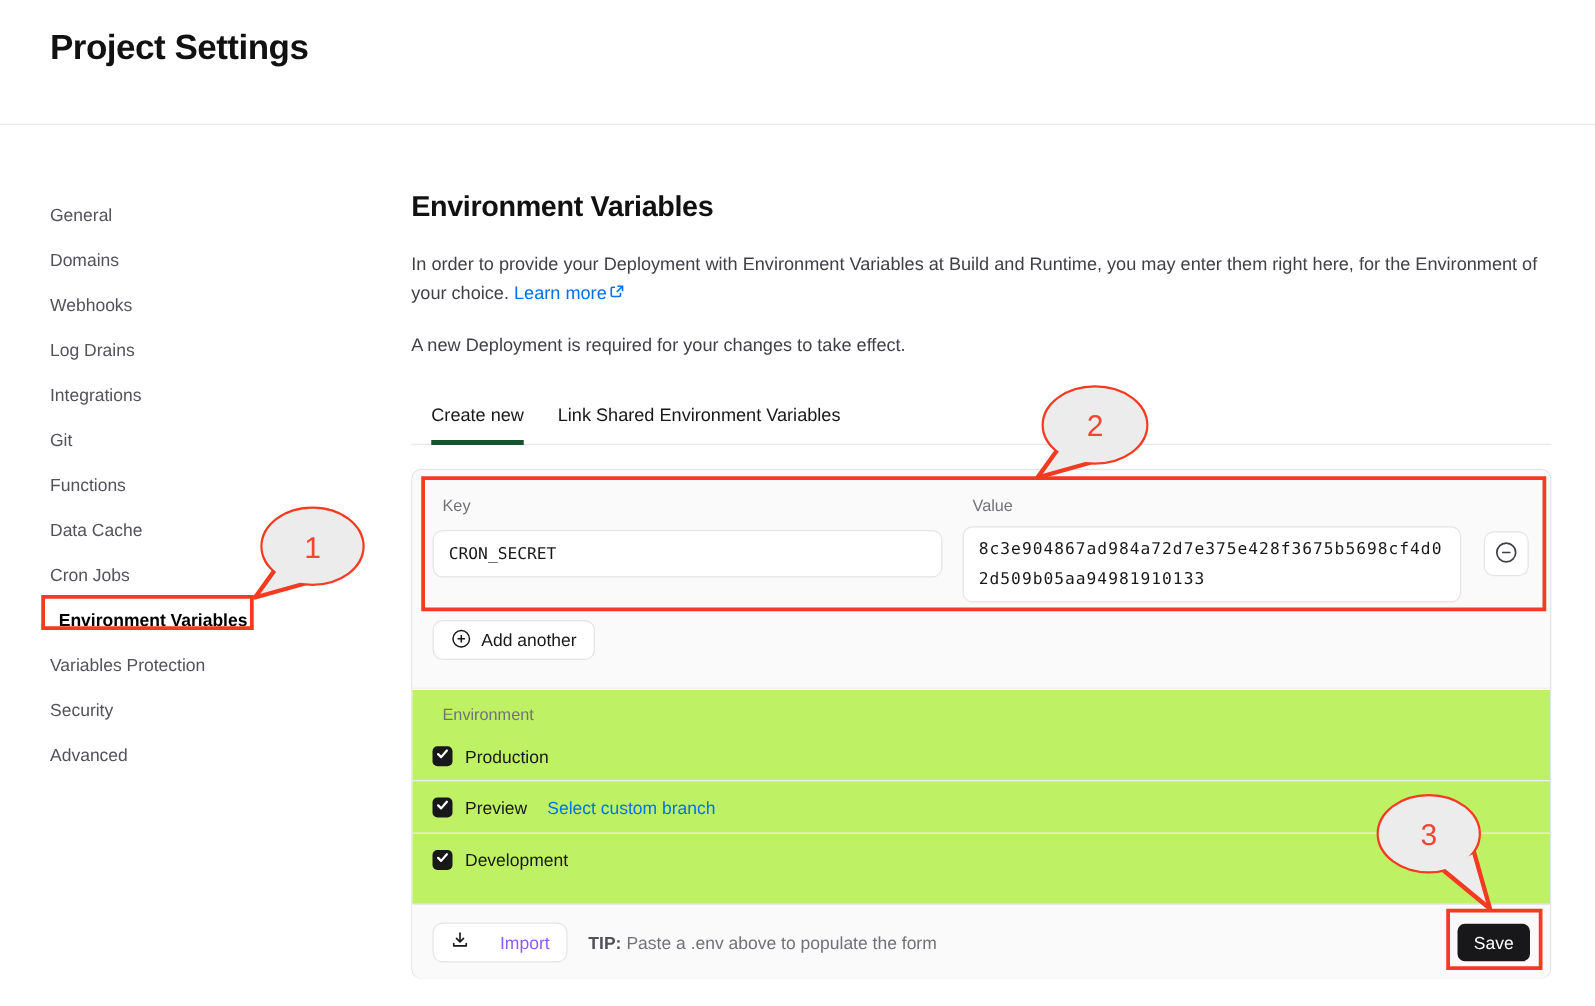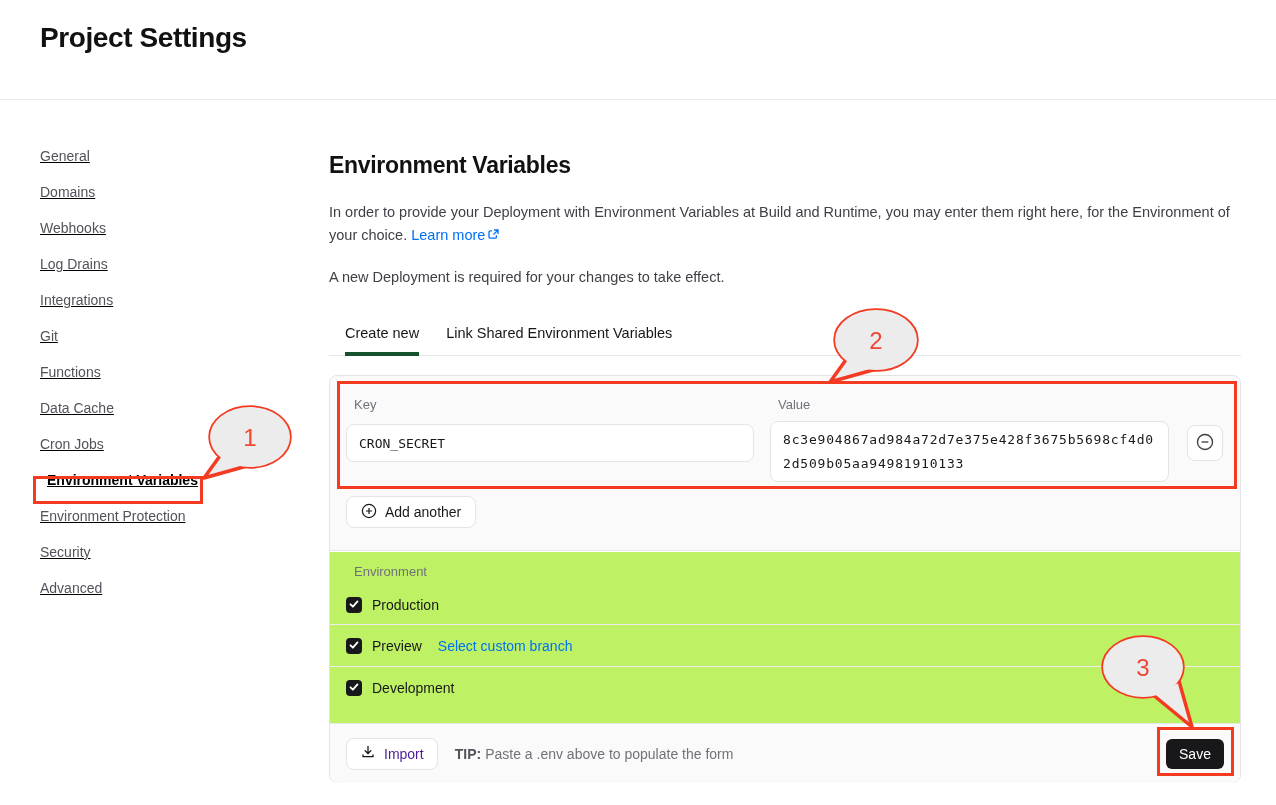--- a/index.html
+++ b/index.html
@@ -5,21 +5,21 @@
   * { margin:0; padding:0; box-sizing:border-box; }
   html,body { background:#fff; }
   .page {
     position:relative; width:1276px; height:805px; background:#fff;
     font-family:"Liberation Sans", sans-serif; overflow:hidden;
   }
   
   .top-header { position:absolute; left:0; top:0; width:1276px; height:100px; border-bottom:1px solid #eaeaea; background:#fff; }
   .top-header h1 { position:absolute; left:40px; top:22px; font-size:28px; font-weight:700; color:#111; letter-spacing:-0.4px; }
   
-  .sidebar { position:absolute; left:40px; top:138px; width:250px;text-decoration:underline; }
+  .sidebar { position:absolute; left:40px; top:154px; width:250px; }
   .side-item { height:36px; line-height:36px; font-size:14px; color:#52525b; cursor:pointer; }
   .side-item.active { color:#000; font-weight:700; padding-left:7px; }
   
   .h2 { position:absolute; left:329px; top:152px; font-size:23px; font-weight:700; color:#111; letter-spacing:-0.3px; }
   .desc { position:absolute; left:329px; top:201px; width:909px; font-size:14.5px; line-height:23px; color:#3f3f46; }
   .learn-link { color:#0070f3; text-decoration:none; cursor:pointer; white-space:nowrap; }
   .ext-icon { display:inline-block; vertical-align:-1px; margin-left:2px; }
   .note { position:absolute; left:329px; top:269px; font-size:14.5px; color:#3f3f46; }
   
   .tabs { position:absolute; left:329px; top:325px; width:912px; height:31px; display:flex; gap:27px; border-bottom:1px solid #e8e8ea; }
@@ -62,21 +62,21 @@
   .checkbox { width:16px; height:16px; background:#18181b; border-radius:4px; display:flex; align-items:center; justify-content:center; cursor:pointer; flex:0 0 auto; }
   .env-row-label { margin-left:10px; font-size:14px; color:#18181b; }
   .branch-link { margin-left:16px; font-size:14px; color:#0070f3; text-decoration:none; cursor:pointer; }
   .panel-footer {
     position:absolute; left:0; top:347px; width:910px; height:60px;
     background:#fafafa; border-top:1px solid #e8e8ea; border-radius:0 0 8px 8px;
     display:flex; align-items:center; padding:0 16px;
   }
   .import-btn {
     height:32px; padding:0 13px; border:1px solid #e4e4e7; border-radius:8px; background:#fff;
-    display:flex; align-items:center; gap:8px; font-size:14px; color:#4c1d95; cursor:pointer;
+    display:flex; align-items:center; gap:24px; font-size:14px; color:#8b5cf6; cursor:pointer;
     font-family:"Liberation Sans", sans-serif;
   }
   .tip { margin-left:17px; font-size:14px; color:#71717a; }
   .tip b { color:#52525b; font-weight:700; margin-right:4px; }
   .save-btn {
     margin-left:auto; width:58px; height:30px; border:none; border-radius:6px;
     background:#18181b; color:#fff; font-size:14px; cursor:pointer;
     font-family:"Liberation Sans", sans-serif;
     text-align:center;
   }
@@ -104,21 +104,21 @@
     <div class="side-item">General</div>
     <div class="side-item">Domains</div>
     <div class="side-item">Webhooks</div>
     <div class="side-item">Log Drains</div>
     <div class="side-item">Integrations</div>
     <div class="side-item">Git</div>
     <div class="side-item">Functions</div>
     <div class="side-item">Data Cache</div>
     <div class="side-item">Cron Jobs</div>
     <div class="side-item active">Environment Variables</div>
-    <div class="side-item">Environment Protection</div>
+    <div class="side-item">Variables Protection</div>
     <div class="side-item">Security</div>
     <div class="side-item">Advanced</div>
   </nav>
 
   <h2 class="h2">Environment Variables</h2>
 
   <p class="desc"><span>In order to provide your Deployment with Environment Variables at Build and Runtime, you may enter them right here, for the Environment of your choice.</span>
     <a class="learn-link"><span>Learn more</span><span class="ext-icon"><svg width="13" height="13" viewBox="0 0 13 13" fill="none">
             <path d="M5 2.8H3.2c-.8 0-1.2.4-1.2 1.2v5c0 .8.4 1.2 1.2 1.2h5c.8 0 1.2-.4 1.2-1.2V7.2" stroke="#0070f3" stroke-width="1.3" fill="none"></path>
             <path d="M7 2h4v4" stroke="#0070f3" stroke-width="1.3" fill="none"></path>

